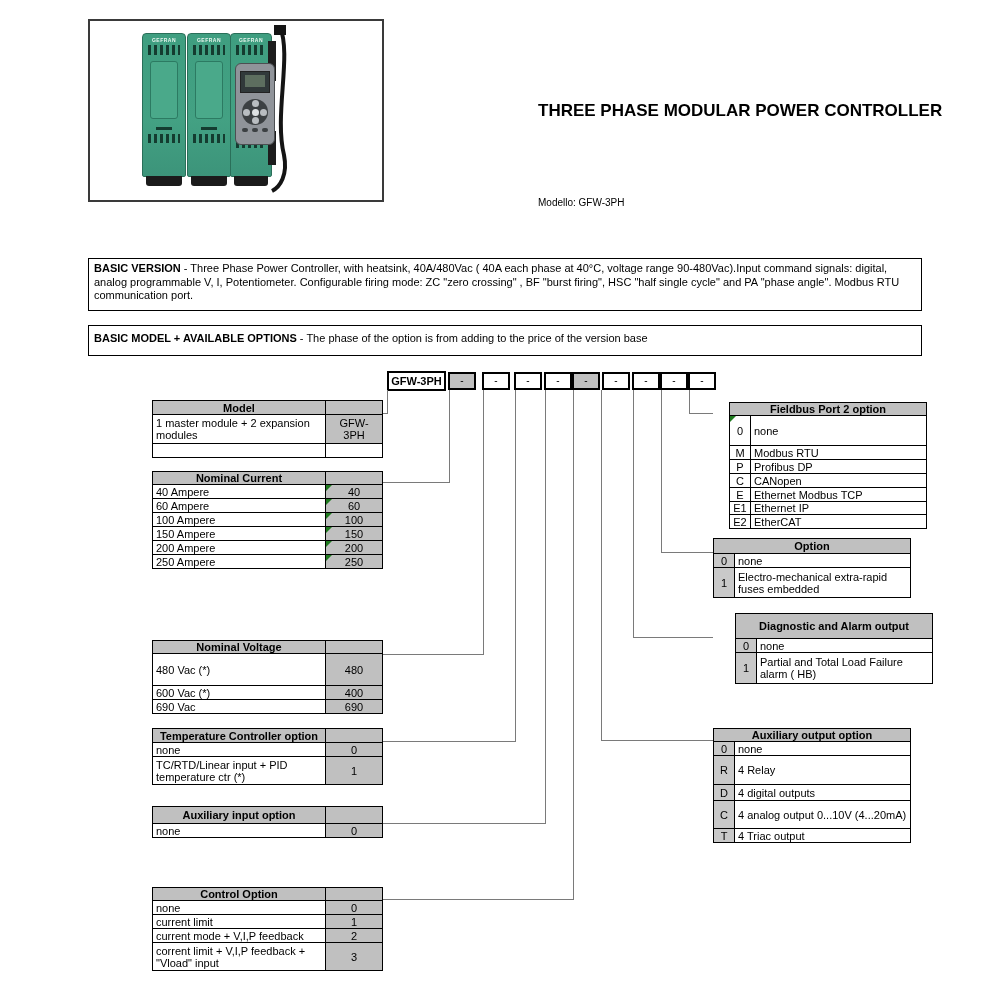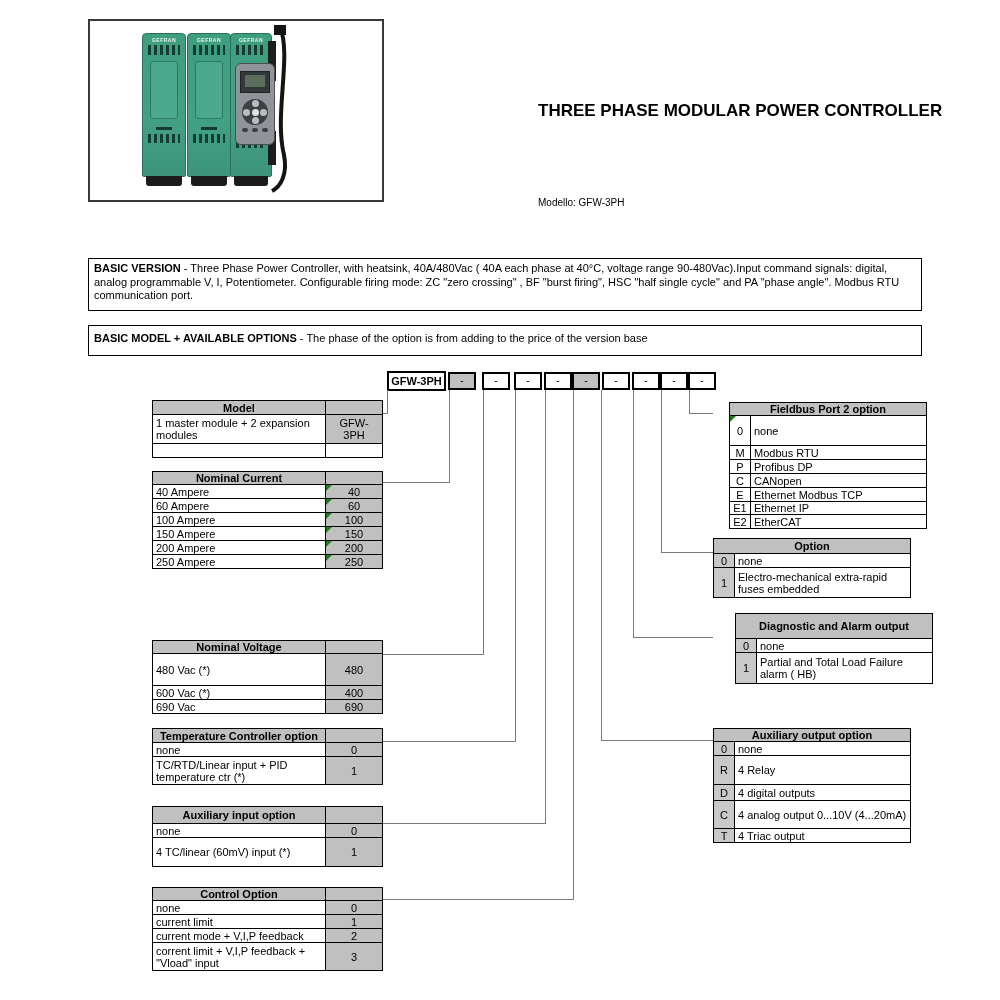--- a/index.html
+++ b/index.html
@@ -272,24 +272,20 @@
       </colgroup>
     <tbody>
         <tr style="height:17px">
       <td class="hdr">Auxiliary input option</td>
       <td class="hdrblank"></td>
         </tr>
     <tr style="height:14px">
       <td class="lbl">none</td>
       <td class="val">0</td>
         </tr>
-    <tr style="height:29px">
-      <td class="lbl">4 TC/linear (60mV) input (*)</td>
-      <td class="val">1</td>
-        </tr>
   </tbody>
     </table>
 
   <table class="tbl" style="left:152px;top:887px;width:230px;">
     <colgroup>
         <col style="width:173px">
         <col style="width:57px">
       </colgroup>
     <tbody>
         <tr style="height:13px">

